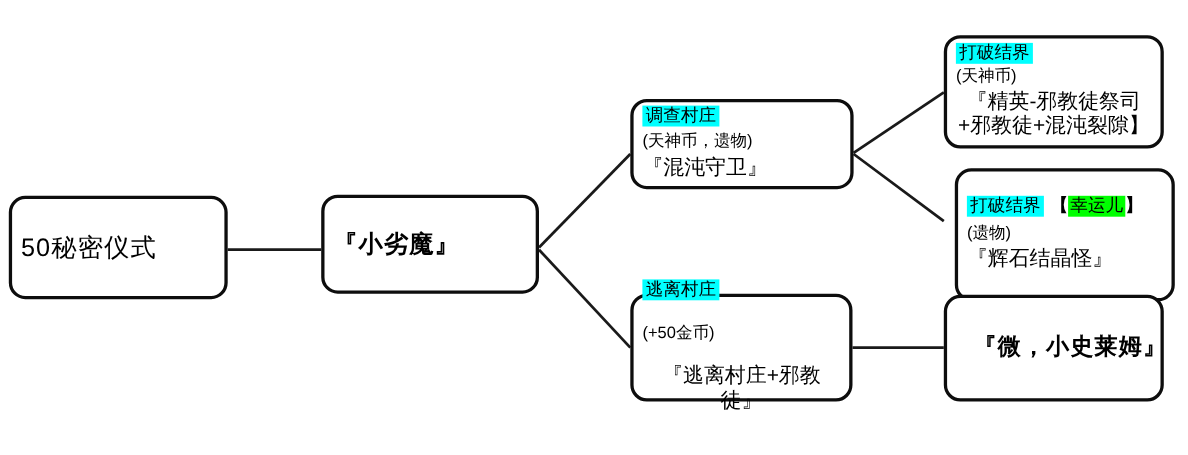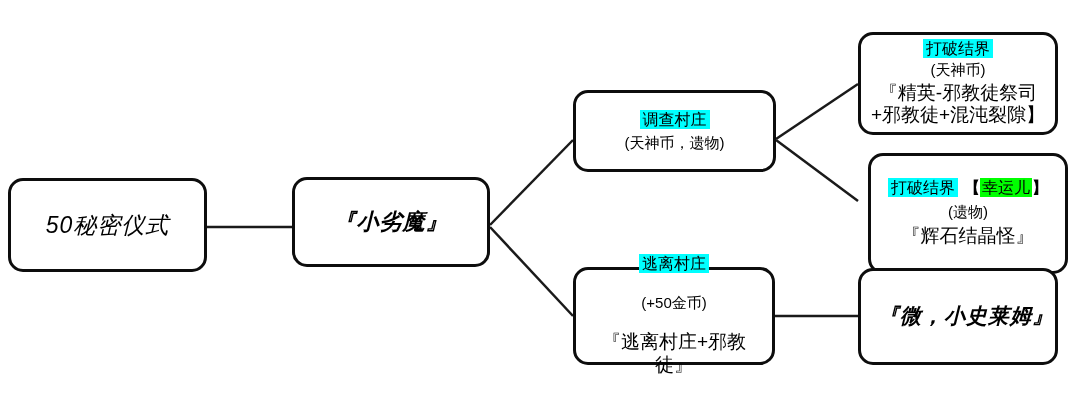--- a/index.html
+++ b/index.html
@@ -28,32 +28,31 @@
     stroke-width: 2.5;
   }
   .node {
     position: absolute;
     box-sizing: border-box;
     background: #ffffff;
     border: 3px solid #0d0d0d;
     border-radius: 15px;
     display: flex;
     flex-direction: column;
-    align-items: center;
+    align-items: flex-start;
     justify-content: center;
     text-align: center;
     padding: 4px 8px;
     gap: 5px;
     line-height: 1.15;
   }
   .node-title {
     font-size: 23px;
     letter-spacing: 1px;
     white-space: nowrap;
-    font-style: italic;
   }
   .node-title.bold {
     font-weight: bold;
     font-size: 22px;
   }
   .line-action {
     font-size: 16px;
   }
   .hl-cyan {
     background: var(--hl-cyan, #00ffff);
@@ -100,20 +99,21 @@
 
   <div class="node" style="left:292px; top:177px; width:198px; height:90px;">
     <div class="node-title bold">『小劣魔』</div>
   </div>
 
   <div class="node" style="left:573px; top:90px; width:203px; height:82px;">
     <div class="line-action">
       <span class="hl-cyan">调查村庄</span>
     </div>
     <div class="line-reward">(天神币，遗物)</div>
+    <div class="line-encounter">『混沌守卫』</div>
   </div>
 
   <div class="node" style="left:573px; top:267px; width:202px; height:98px; gap:20px;">
     <div class="line-action">
       <span class="hl-cyan">逃离村庄</span>
     </div>
     <div class="line-reward">(+50金币)</div>
     <div class="line-encounter">『逃离村庄+邪教徒』</div>
   </div>
 

